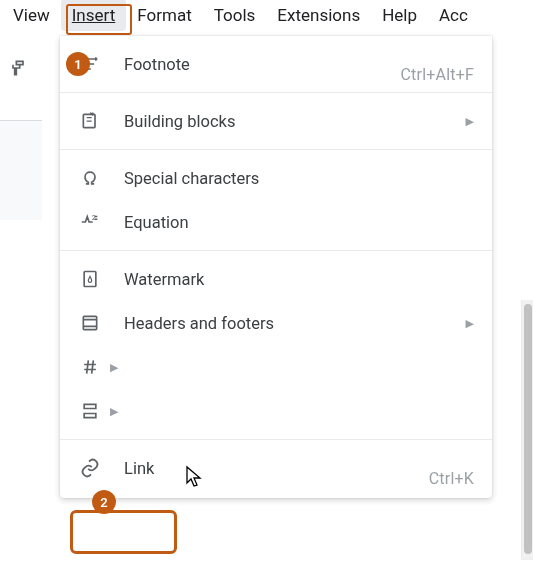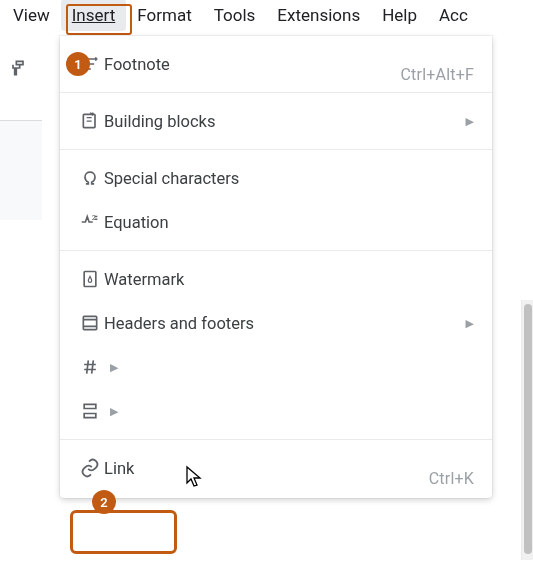--- a/index.html
+++ b/index.html
@@ -84,21 +84,21 @@
     .menu-icon {
       width: 24px;
       height: 24px;
       display: flex;
       align-items: center;
       justify-content: center;
       color: #5f6368;
       flex-shrink: 0;
     }
     .menu-label {
-      margin-left: 2px;
+      margin-left: 22px;
       flex: 1;
     }
     .menu-shortcut {
       color: #9aa0a6;
       font-size: 16px;
       letter-spacing: 0.2px;
       margin-top: 20px;
     }
     .submenu-arrow {
       color: #9aa0a6;

